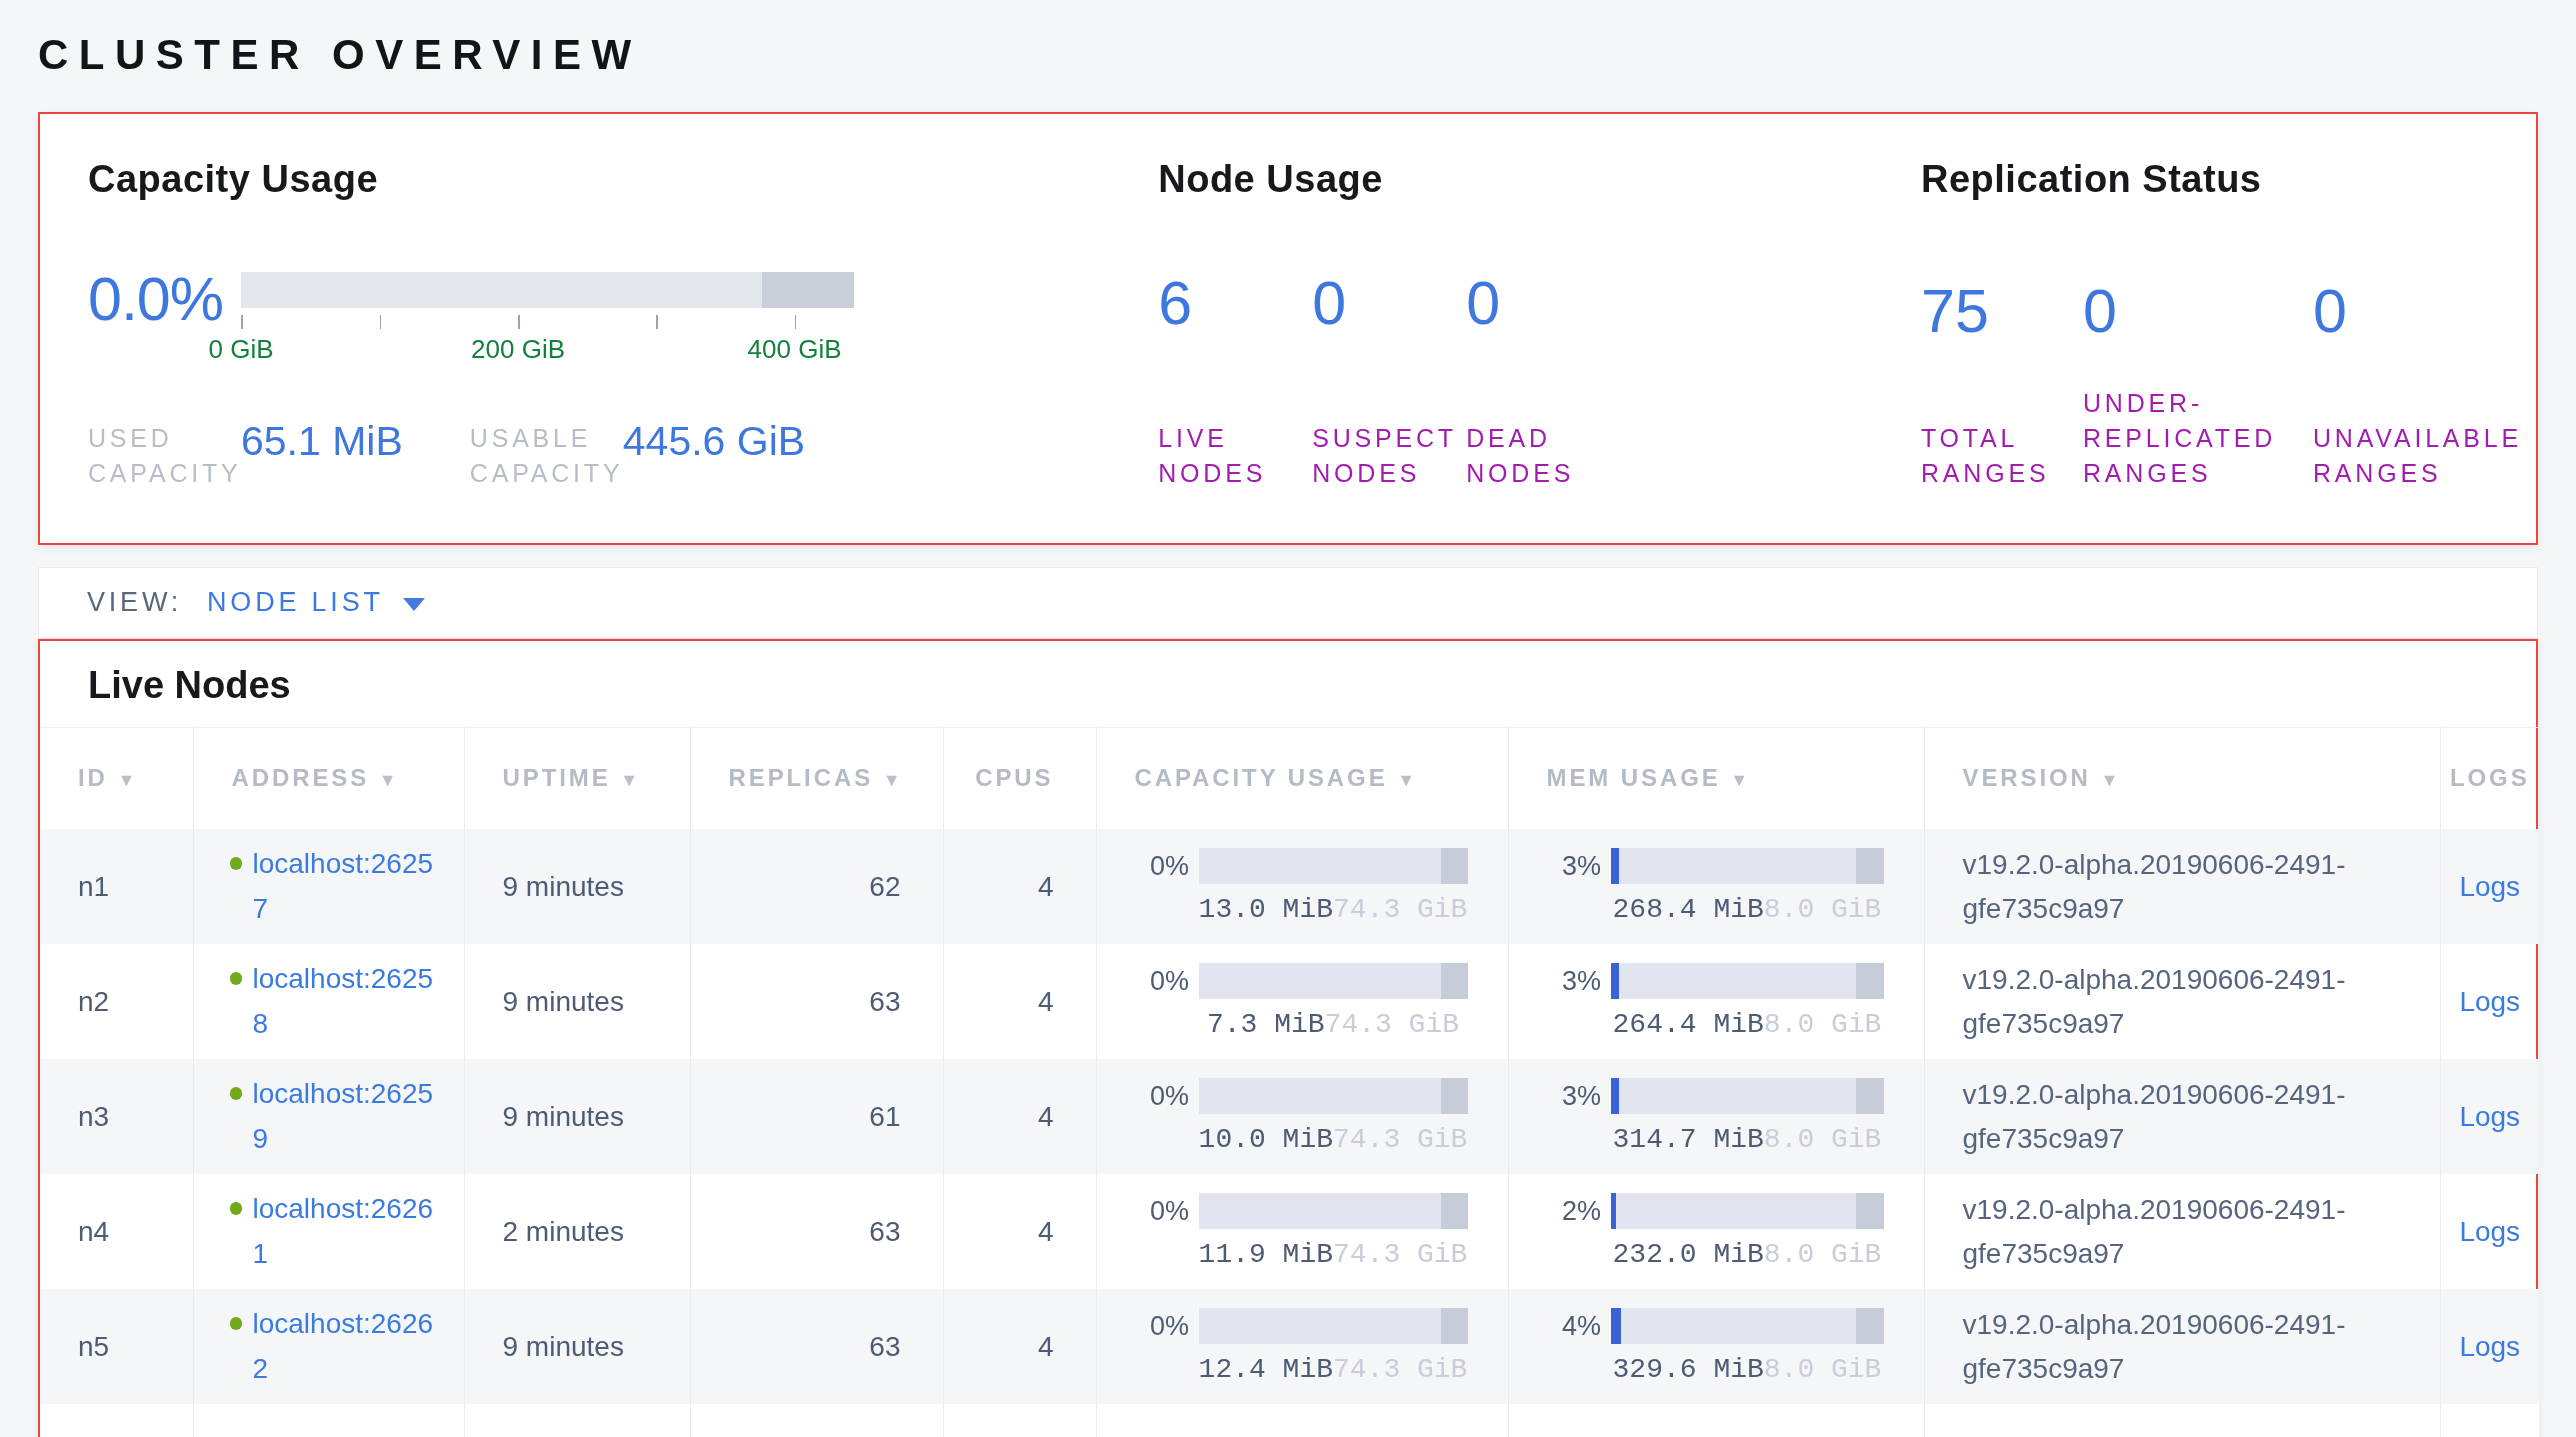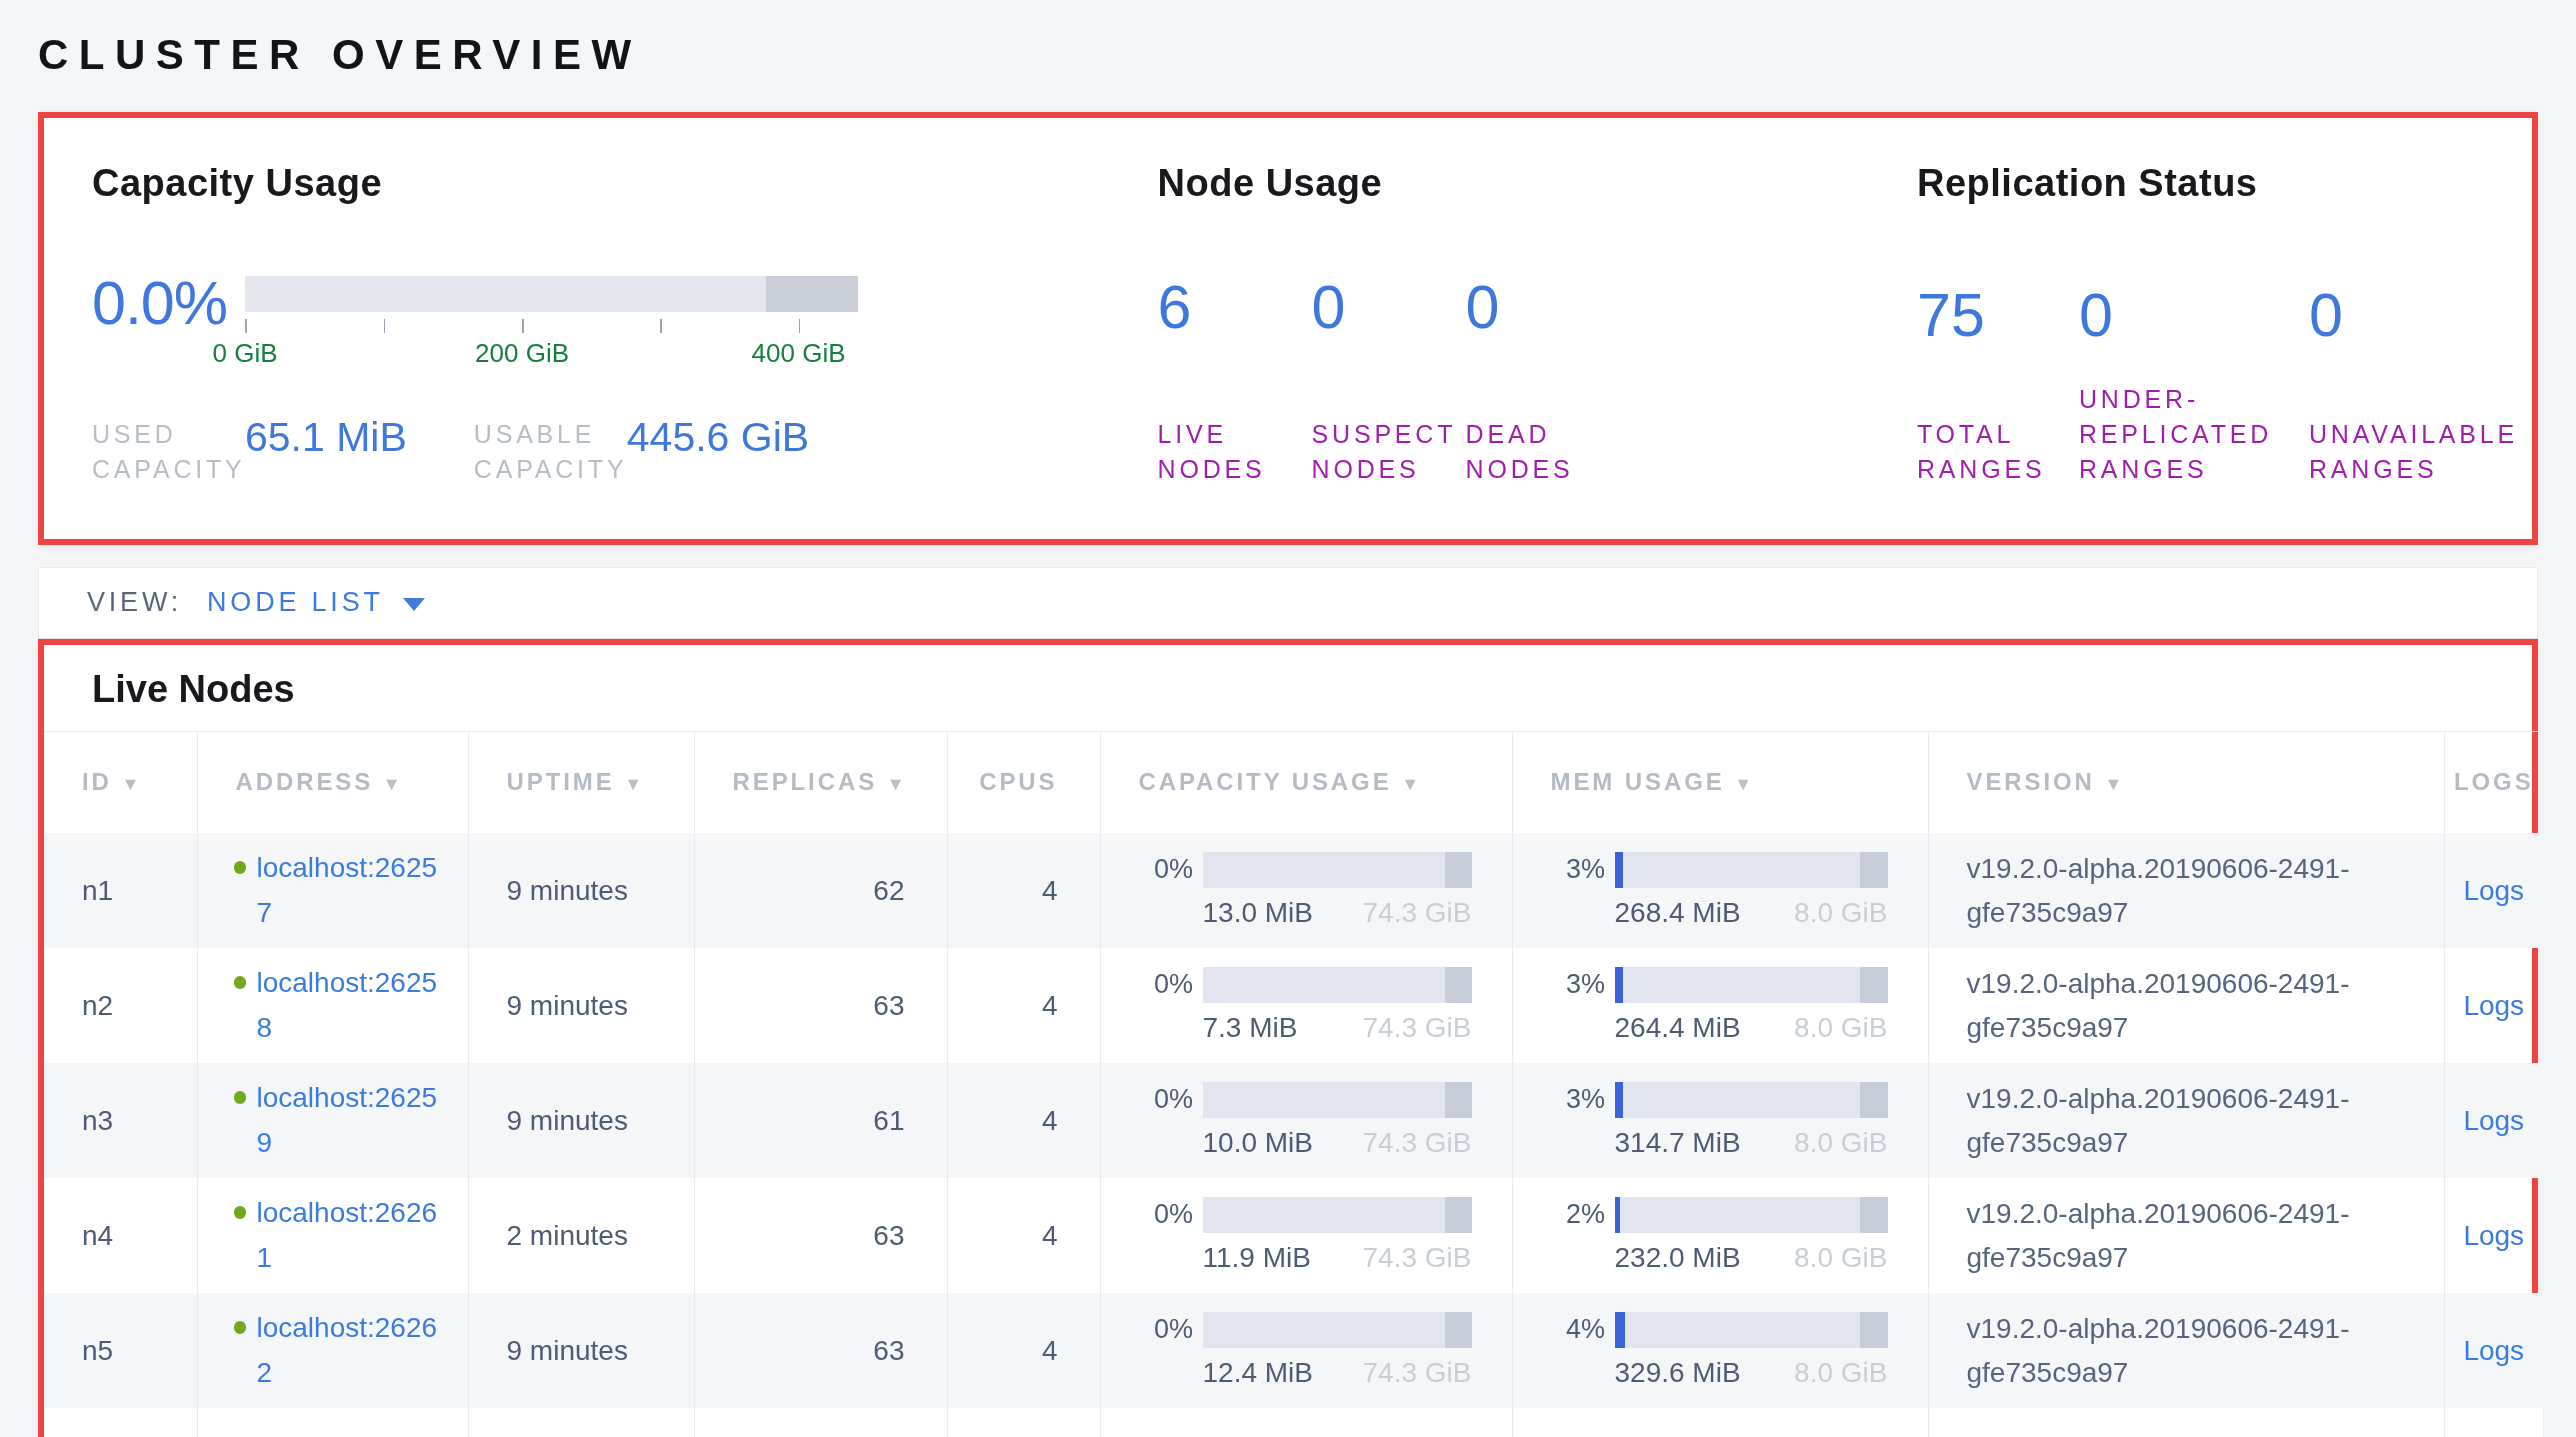--- a/index.html
+++ b/index.html
@@ -11,21 +11,21 @@
   }
   .page { padding:23px 38px 0 38px; }
 
   .page-title {
     font-size:42px; font-weight:bold; color:#111418;
     letter-spacing:10.5px; margin:7.7px 0 33px 0;
   }
 
   .card {
     background:#ffffff;
-    border:6px solid #ef4444;
+    border:2px solid #ef4444;
     box-shadow:0 2.9px 9.6px rgba(40,50,70,0.08);
   }
 
   
   .summary-card { display:flex; padding:44px 48px 52px 48px; height:433px; }
   .sec { display:flex; flex-direction:column; }
   .sec-capacity { width:1072px; }
   .sec-nodes { width:764px; }
   .sec-replication { width:567px;gap:8px; }
   .sec h2 { font-size:38px; font-weight:bold; color:#17191d; letter-spacing:0.5px; }
@@ -112,21 +112,21 @@
   .addr { display:flex; align-items:flex-start; padding-left:36px; }
   .dot { width:12.5px; height:12.5px; border-radius:50%; background:#70a91c; margin:15.3px 10.5px 0 0; flex:none; }
   .addr-link { width:188px; word-break:break-all; line-height:1.6; color:#3a7be0; text-decoration:none; cursor:pointer; }
 
   .usage-cell { padding:0 40px 0 35px; }
   .bar-row { display:flex; align-items:center; }
   .bar-pct { width:67px; text-align:right; padding-right:9.6px; font-size:27px; color:#4d5b73; flex:none; }
   .mini-meter { position:relative; flex:1; height:36px; background:#e2e5f0; overflow:hidden; }
   .mini-dark { position:absolute; top:0; right:0; height:100%; width:10%; background:#c6ccd8; }
   .mini-fill { position:absolute; top:0; left:0; height:100%; background:#3a63d8; }
-  .values-row { display:flex; justify-content:space-between; margin:9.6px 0 0 67px; }
+  .values-row { display:flex; justify-content:center; margin:9.6px 0 0 67px;font-family:Liberation Mono, monospace; }
   .val-used { font-size:28px; color:#4d5b73; }
   .val-total { font-size:28px; color:#c8ced8; }
 
   td.version { padding:0 58px 0 38px; color:#56647e; line-height:1.55; overflow-wrap:break-word; }
   .logs-link { color:#3a7be0; text-decoration:none; cursor:pointer; font-size:28px; }
   tr.partial { height:36px; background:#ffffff; }
 </style>
 </head>
 <body>
 

